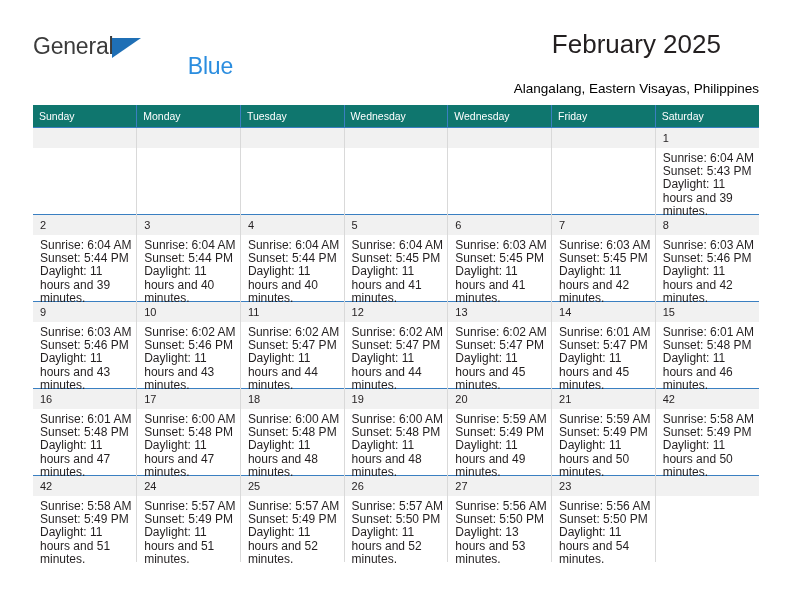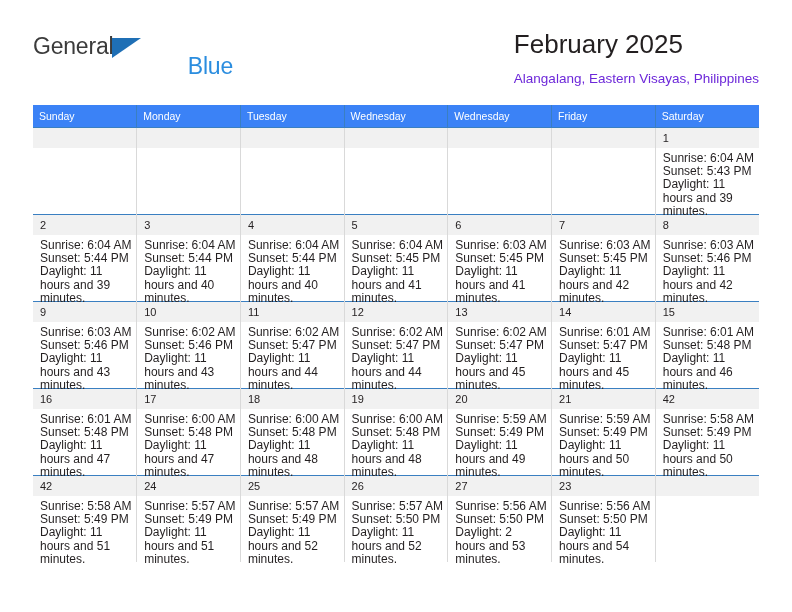--- a/index.html
+++ b/index.html
@@ -59,47 +59,47 @@
     margin-left: 67px;
     display: block;
     margin-top: -3px;
     letter-spacing: -0.2px;
     text-align: right;
   }
   .title-block {
     position: absolute;
     right: 0;
     top: 0;
-    text-align: left;
+    text-align: center;
   }
   .cal-title {
     font-size: 26px;
     color: #231f20;
     line-height: 32px;
     white-space: nowrap;
   }
   .cal-subtitle {
     font-size: 13.5px;
-    color: #6d28d9;
+    color: #000000;
     line-height: 20px;
-    margin-top: 9px;
+    margin-top: 19px;
     white-space: nowrap;
   }
 
   
   .calendar {
     position: absolute;
     left: 33px;
     top: 105px;
     width: 726px;
     border-collapse: collapse;
     table-layout: fixed;
   }
   .calendar th {
-    background: #3b82f6;
+    background: #0f766e;
     color: #ffffff;
     font-size: 10.5px;
     font-weight: normal;
     text-align: left;
     padding: 5px 0 5px 6px;
     height: 11px;
     border-right: 1px solid #3a7fc1;
   }
   .calendar td {
     vertical-align: top;
@@ -476,21 +476,21 @@
                 <div class="daylight">Daylight: 11 hours and 52 minutes.</div>
               </div>
             </div>
           </td>
           <td>
             <div class="daycell">
               <div class="daynum">27</div>
               <div class="dayinfo">
                 <div>Sunrise: 5:56 AM</div>
                 <div>Sunset: 5:50 PM</div>
-                <div class="daylight">Daylight: 2 hours and 53 minutes.</div>
+                <div class="daylight">Daylight: 13 hours and 53 minutes.</div>
               </div>
             </div>
           </td>
           <td>
             <div class="daycell">
               <div class="daynum">23</div>
               <div class="dayinfo">
                 <div>Sunrise: 5:56 AM</div>
                 <div>Sunset: 5:50 PM</div>
                 <div class="daylight">Daylight: 11 hours and 54 minutes.</div>

